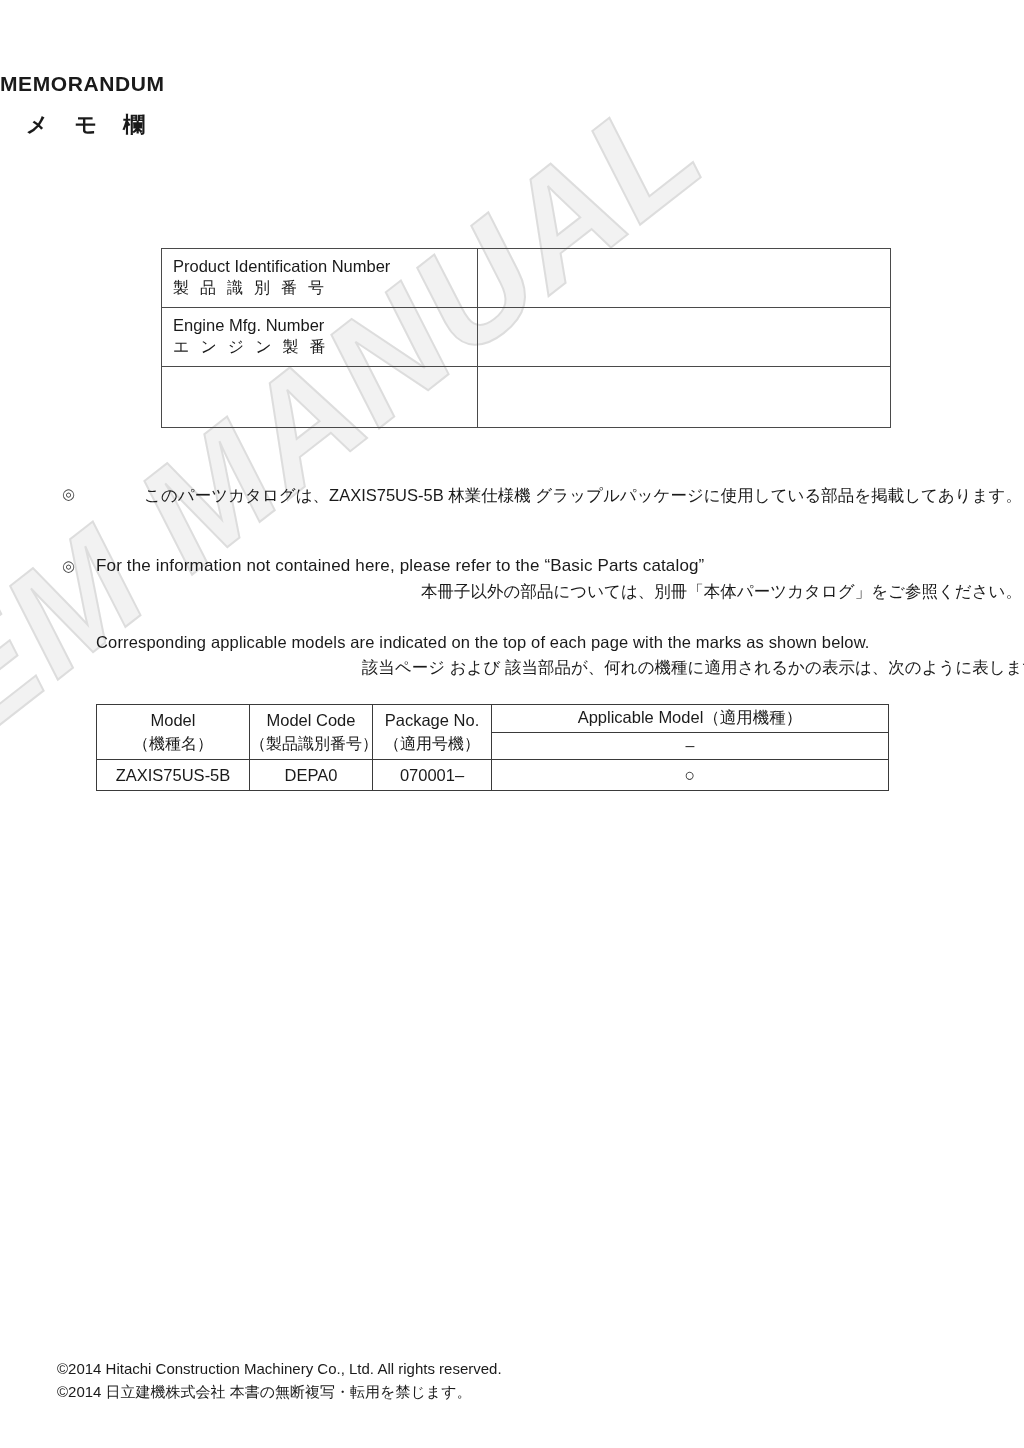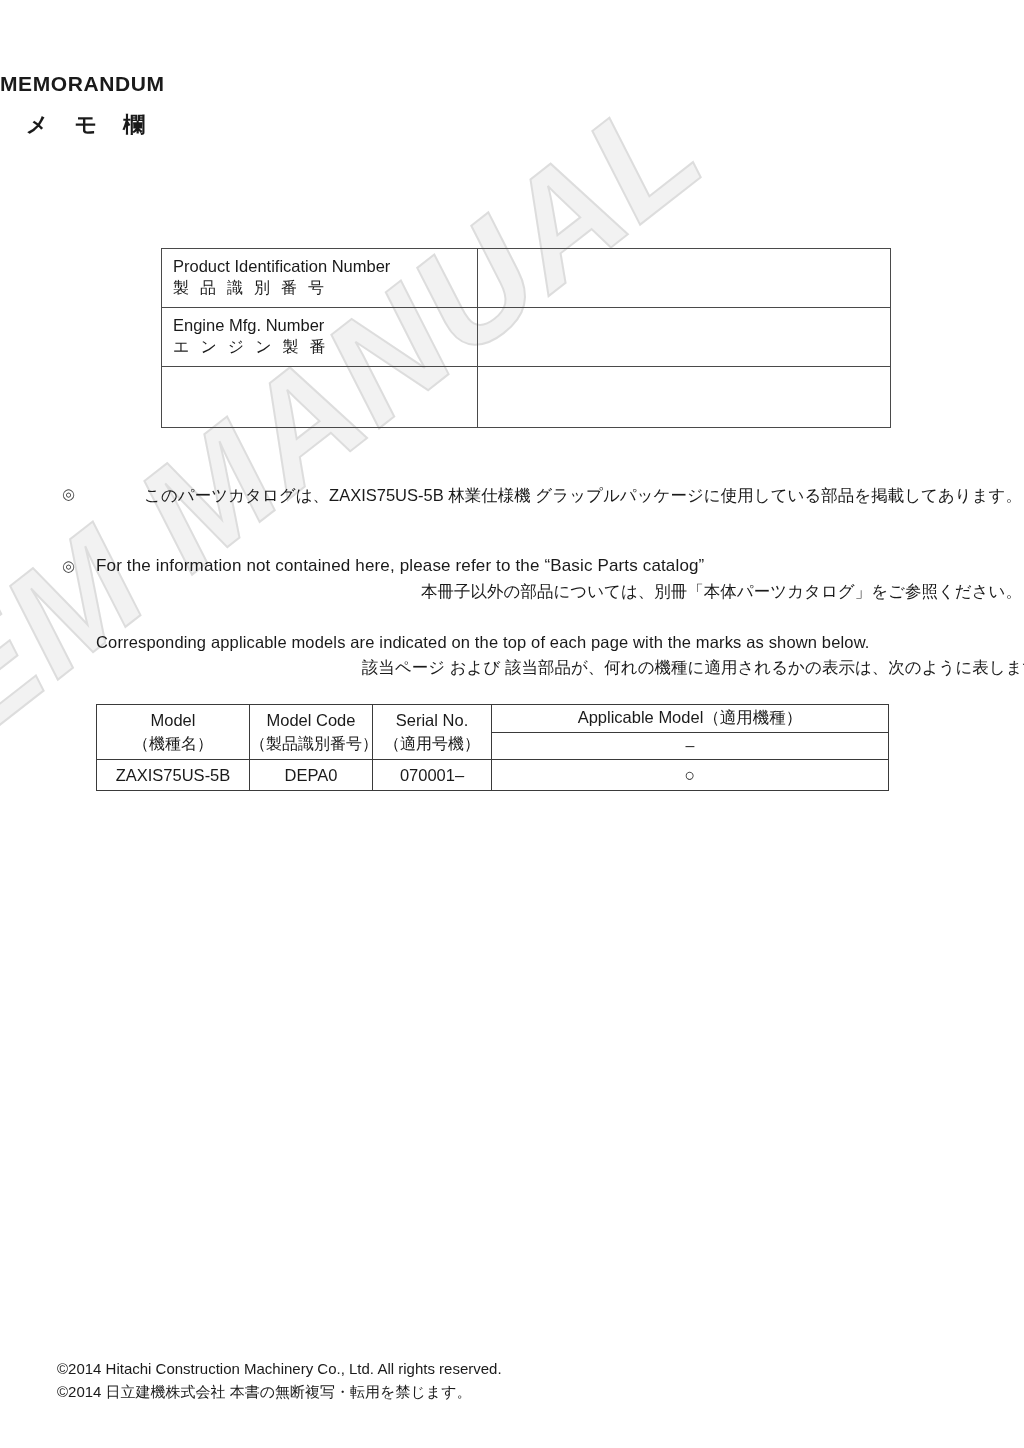--- a/index.html
+++ b/index.html
@@ -288,21 +288,21 @@
         <tr>
           <td class="c-model hdr-cell" rowspan="2">
             <div class="hdr-en">Model</div>
             <div class="hdr-ja">（機種名）</div>
           </td>
           <td class="c-code hdr-cell" rowspan="2">
             <div class="hdr-en">Model Code</div>
             <div class="hdr-ja">（製品識別番号）</div>
           </td>
           <td class="c-serial hdr-cell" rowspan="2">
-            <div class="hdr-en">Serial No.</div>
+            <div class="hdr-en">Package No.</div>
             <div class="hdr-ja">（適用号機）</div>
           </td>
           <td class="c-appl appl-head">Applicable Model（適用機種）</td>
         </tr>
         <tr>
           <td class="c-appl appl-dash">–</td>
         </tr>
         <tr>
           <td class="c-model data-cell">ZAXIS75US-5B</td>
           <td class="c-code data-cell">DEPA0</td>

